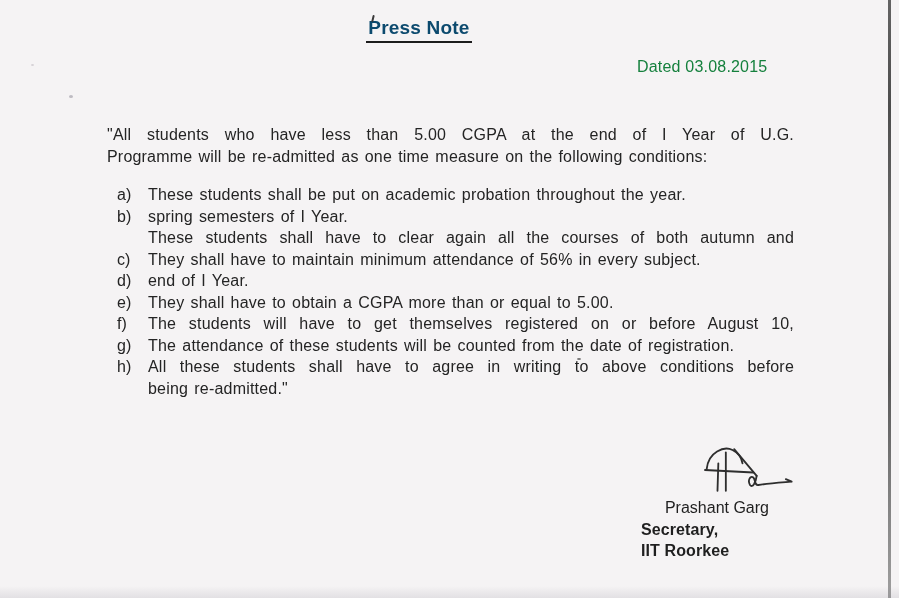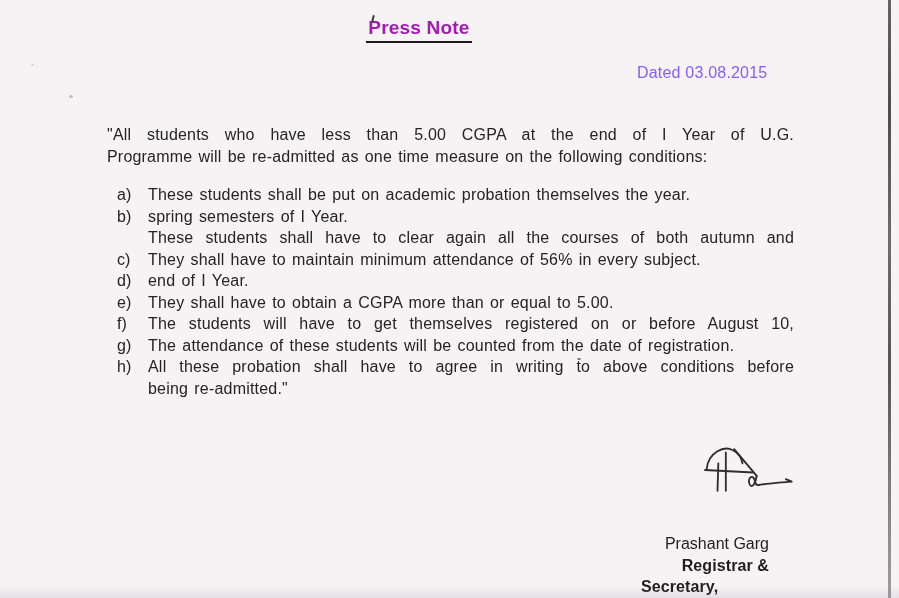--- a/index.html
+++ b/index.html
@@ -6,29 +6,29 @@
   body{
     width:899px;height:598px;position:relative;overflow:hidden;
     background:#f5f3f4;
     font-family:"Liberation Sans", sans-serif;
     color:#262626;
   }
   .page{position:absolute;inset:0;}
   
   .title-wrap{position:absolute;left:0;top:17px;width:838px;text-align:center;}
   .title{
-    display:inline-block;font-size:19px;font-weight:700;color:#a21caf;
+    display:inline-block;font-size:19px;font-weight:700;color:#0c4a6e;
     border-bottom:2px solid #1c1c1c;padding:0 2px 2px 2px;letter-spacing:0.2px;
   }
   .title-tick{
     position:absolute;left:372px;top:15px;width:2px;height:7px;
     background:#3a3a3a;transform:rotate(14deg);border-radius:1px;
   }
   
-  .dateline{position:absolute;left:637px;top:64px;font-size:16px;color:#8b5cf6;letter-spacing:0.2px;text-align:center;}
+  .dateline{position:absolute;left:637px;top:58px;font-size:16px;color:#15803d;letter-spacing:0.2px;text-align:center;}
   
   .line{
     height:21.5px;line-height:21.5px;overflow:hidden;
     font-size:16px;letter-spacing:0.2px;word-spacing:1.5px;color:#242424;
   }
   .j{text-align:justify;text-align-last:justify;}
   .j::after{content:"";display:inline-block;width:100%;height:0;}
   .intro{position:absolute;left:107px;top:124px;width:687px;}
   .cond-list{position:absolute;left:117px;top:184px;width:677px;}
   .cond-row{display:flex;}
@@ -36,21 +36,21 @@
     flex:0 0 31px;width:31px;height:21.5px;line-height:21.5px;
     font-size:16px;color:#242424;
   }
   .cond-text{flex:1;min-width:0;}
   
   .sig-svg{position:absolute;left:695px;top:440px;}
   .sig-block{position:absolute;left:641px;top:497px;width:128px;}
   .sig-line{height:21.5px;line-height:21.5px;font-size:16px;color:#1f1f1f;overflow:hidden;}
   .sig-r{text-align:right;}
   .sig-l{text-align:left;}
-  .sig-name{font-weight:400;margin-top:36px;}
+  .sig-name{font-weight:400;}
   .sig-bold{font-weight:700;letter-spacing:0.1px;}
   
   .scan-edge{
     position:absolute;left:888px;top:0;width:3px;height:598px;
     background:linear-gradient(180deg,#4a4a4a 0%,#2f2f2f 18%,#555 40%,#383838 62%,#6a6a6a 82%,#909090 100%);
     opacity:0.85;
   }
   .bottom-shade{
     position:absolute;left:0;bottom:0;width:100%;height:12px;
     background:linear-gradient(180deg,rgba(110,108,125,0) 0%,rgba(110,108,125,0.14) 100%);
@@ -75,21 +75,21 @@
   <div class="intro">
     <div class="line j">"All students who have less than 5.00 CGPA at the end of I Year  of U.G.</div>
     <div class="line">Programme will be re-admitted as one time measure on the following conditions:</div>
   </div>
 
   <div class="cond-list">
 
     <div class="cond-row">
       <span class="marker">a)</span>
       <div class="cond-text">
-        <div class="line">These students shall be put on academic probation themselves the year.</div>
+        <div class="line">These students shall be put on academic probation throughout the year.</div>
       </div>
     </div>
 
     <div class="cond-row">
       <span class="marker">b)</span>
       <div class="cond-text">
         <div class="line">spring semesters of I Year.</div>
         <div class="line j">These students shall have to clear again all the courses of both autumn and</div>
       </div>
     </div>
@@ -125,42 +125,41 @@
     <div class="cond-row">
       <span class="marker">g)</span>
       <div class="cond-text">
         <div class="line">The attendance of these students will be counted from the date of registration.</div>
       </div>
     </div>
 
     <div class="cond-row">
       <span class="marker">h)</span>
       <div class="cond-text">
-        <div class="line j">All these probation shall have to agree in writing to above conditions before</div>
+        <div class="line j">All these students shall have to agree in writing to above conditions before</div>
         <div class="line">being re-admitted."</div>
       </div>
     </div>
 
   </div>
 
   <svg class="sig-svg" width="100" height="60" viewBox="0 0 120 62">
     <g fill="none" stroke="#2e2e2e" stroke-width="2.2" stroke-linecap="round">
       <path d="M14,30 C16,9 35,2 45,7 C53,11 56,17 57,23"></path>
       <path d="M47,6 L74,38"></path>
       <path d="M12,31 L70,34"></path>
       <path d="M28,23 L27,56"></path>
       <path d="M37,10 L37,56"></path>
       <path d="M74,38 C73,46 69,53 66,49 C63,44 66,37 70,40 C73,43 71,50 76,49 C88,47 103,46 115,45"></path>
       <path d="M109,42 L116,45"></path>
     </g>
   </svg>
 
   <div class="sig-block">
     <div class="sig-line sig-r sig-name">Prashant Garg</div>
-    <div class="sig-line sig-r sig-bold">Registrar &amp;</div>
     <div class="sig-line sig-l sig-bold">Secretary, Senate</div>
     <div class="sig-line sig-l sig-bold">IIT Roorkee</div>
   </div>
 
   <div class="scan-edge"></div>
   <div class="bottom-shade"></div>
   <div class="speck speck1"></div>
   <div class="speck speck2"></div>
   <div class="speck speck3"></div>
 

